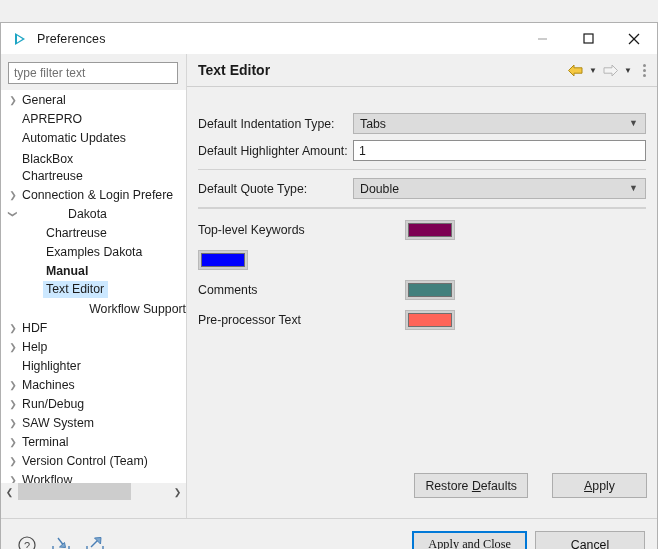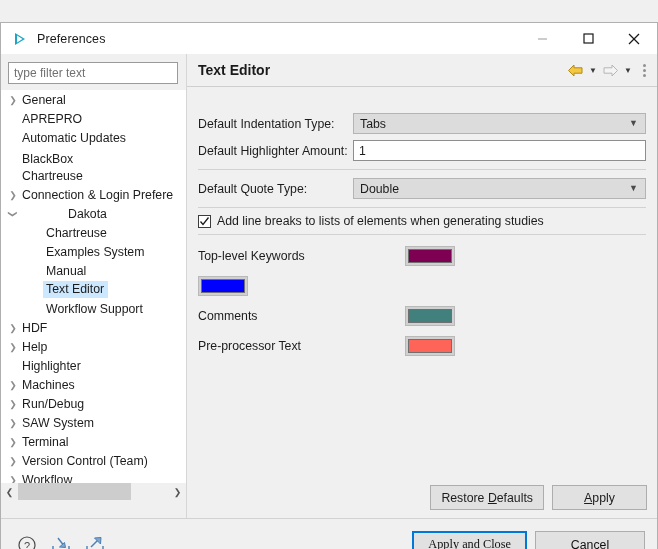--- a/index.html
+++ b/index.html
@@ -210,22 +210,22 @@
     background: #d0d0d0;
     border: 1px solid #b9b9b9;
     padding: 2px;
   }
   .swatch-inner {
     width: 100%; height: 100%;
     border: 1px solid #6f6f6f;
   }
 
   .btm-btns {
-    position: absolute; right: 10px; bottom: 8px;
-    display: flex; gap: 8px; text-align: center;
+    position: absolute; right: 10px; bottom: 20px;
+    display: flex; gap: 24px; text-align: center;
   }
   .btn {
     min-width: 95px; height: 25px;
     background: #e1e1e1;
     border: 1px solid #adadad;
     font-family: "Liberation Sans", sans-serif;
     font-size: 12.3px; color: #1c1c1c;
     display: flex; align-items: center; justify-content: center;
     padding: 0 10px;
   }
@@ -331,31 +331,31 @@
           <div class="tree-row" style="padding-left: 4px; gap: 46px;">
             <span class="twisty" style="transform: rotate(90deg);">❯</span>
             <span class="tree-label">Dakota</span>
           </div>
           <div class="tree-row" style="padding-left: 28px;">
             <span class="twisty none"></span>
             <span class="tree-label">Chartreuse</span>
           </div>
           <div class="tree-row" style="padding-left: 28px;">
             <span class="twisty none"></span>
-            <span class="tree-label">Examples System</span>
-          </div>
-          <div class="tree-row" style="padding-left: 28px;">
+            <span class="tree-label">Examples Dakota</span>
+          </div>
+          <div class="tree-row" style="padding-left: 28px; font-weight: bold;">
             <span class="twisty none"></span>
             <span class="tree-label">Manual</span>
           </div>
           <div class="tree-row sel" style="padding-left: 28px;">
             <span class="twisty none"></span>
             <span class="tree-label">Text Editor</span>
           </div>
-          <div class="tree-row" style="padding-left: 28px;">
+          <div class="tree-row" style="padding-left: 28px; justify-content: flex-end;">
             <span class="twisty none"></span>
             <span class="tree-label">Workflow Support</span>
           </div>
           <div class="tree-row" style="padding-left: 4px;">
             <span class="twisty">❯</span>
             <span class="tree-label">HDF</span>
           </div>
           <div class="tree-row" style="padding-left: 4px;">
             <span class="twisty">❯</span>
             <span class="tree-label">Help</span>
@@ -448,28 +448,20 @@
           <div class="flabel">Default Quote Type:</div>
           <div class="combo">
             <span>Double</span>
             <span class="chev">▼</span>
           </div>
         </div>
 
         <div style="height:5px"></div>
         <div class="sep"></div>
 
-        <div class="checkrow">
-          <span class="cbox">
-            <svg width="11" height="11" viewBox="0 0 11 11">
-              <path d="M1.5 5.5 L4 8.5 L9.5 1.5" fill="none" stroke="#1a1a1a" stroke-width="1.3"></path>
-            </svg>
-          </span>
-          <span class="checklabel">Add line breaks to lists of elements when generating studies</span>
-        </div>
 
         <div class="sep"></div>
         <div style="height:6px"></div>
 
         <div id="color-rows">
             <div class="colorrow">
               <div class="colorlabel">Top-level Keywords</div>
               <div class="swatch-outer">
                 <div class="swatch-inner" style="background: rgb(125, 0, 82);"></div>
               </div>

